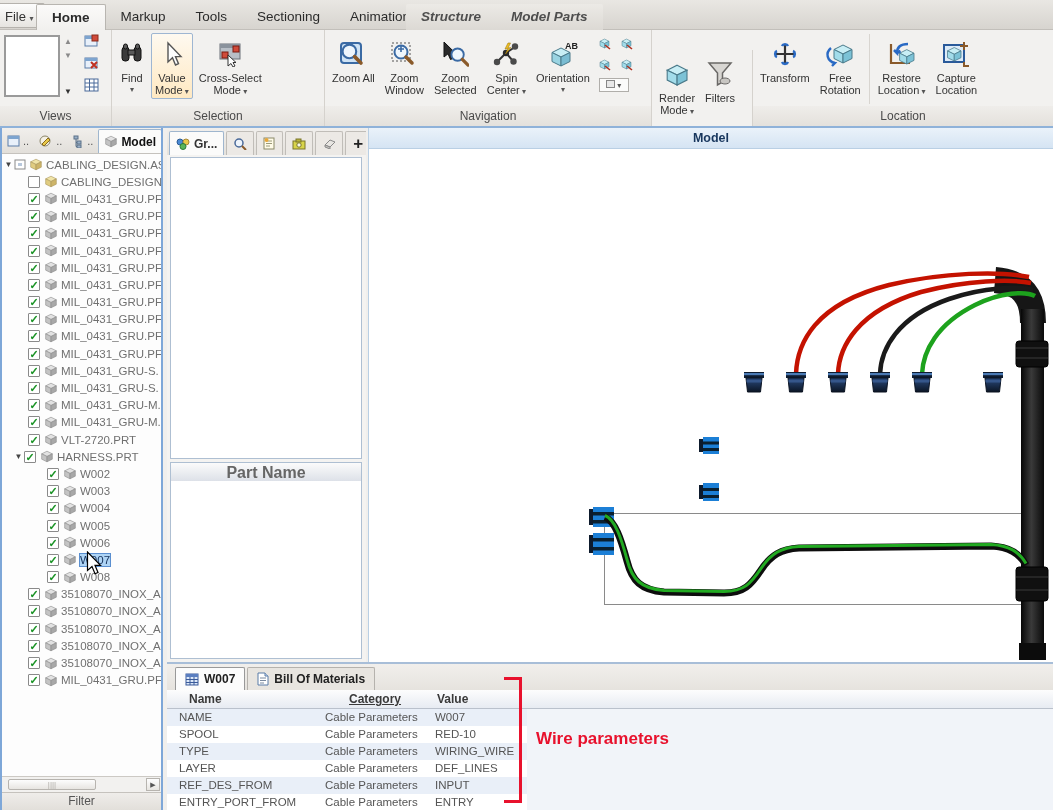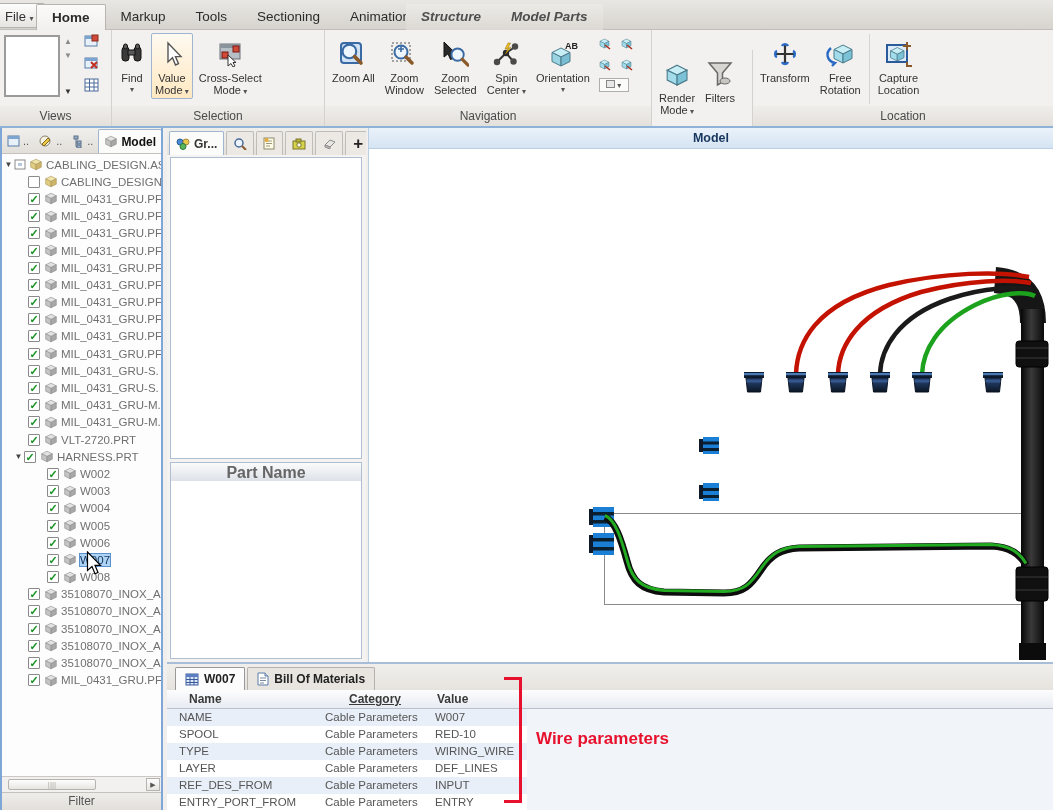--- a/index.html
+++ b/index.html
@@ -401,20 +401,39 @@
                 </g>
                 <path d="M6 8 C0 13, 2 21, 10 23 L7 26 M10 23 L6.5 22" fill="none" stroke="#2a6ac4" stroke-width="2.4"></path>
               </svg>
             </div>
             <div>
               <div>Free</div>
               <div>Rotation</div>
             </div>
           </div>
           <div class="vsep"></div>
+          <div class="rbtn">
+            <div class="ric">
+              <svg width="32" height="28">
+                <path d="M5 4 V23 H24" fill="none" stroke="#8a5a2a" stroke-width="2.2"></path>
+                <g transform="translate(12,8) scale(0.8)">
+                  <svg width="22" height="22" viewBox="0 0 22 22">
+                    <polygon points="11,2 20,6.5 11,11 2,6.5" fill="#c8eef5" stroke="#4a7a8a"></polygon>
+                    <polygon points="2,6.5 11,11 11,20 2,15.5" fill="#a2dcea" stroke="#4a7a8a"></polygon>
+                    <polygon points="20,6.5 11,11 11,20 20,15.5" fill="#7cc2d6" stroke="#4a7a8a"></polygon>
+                  </svg>
+                </g>
+                <path d="M22 4 C14 4, 11 8, 11 13 L8 10 M11 13 L14.5 11" fill="none" stroke="#2a6ac4" stroke-width="2.6"></path>
+              </svg>
+            </div>
+            <div>
+              <div>Restore</div>
+              <div>Location<span class="caret2"> ▾</span></div>
+            </div>
+          </div>
           <div class="rbtn">
             <div class="ric">
               <svg width="32" height="28">
                 <rect x="4" y="5" width="20" height="17" fill="#dcebf8" stroke="#2a5a9a" stroke-width="2"></rect>
                 <g transform="translate(6,6) scale(0.75)">
                   <svg width="22" height="22" viewBox="0 0 22 22">
                     <polygon points="11,2 20,6.5 11,11 2,6.5" fill="#c8eef5" stroke="#4a7a8a"></polygon>
                     <polygon points="2,6.5 11,11 11,20 2,15.5" fill="#a2dcea" stroke="#4a7a8a"></polygon>
                     <polygon points="20,6.5 11,11 11,20 20,15.5" fill="#7cc2d6" stroke="#4a7a8a"></polygon>
                   </svg>

